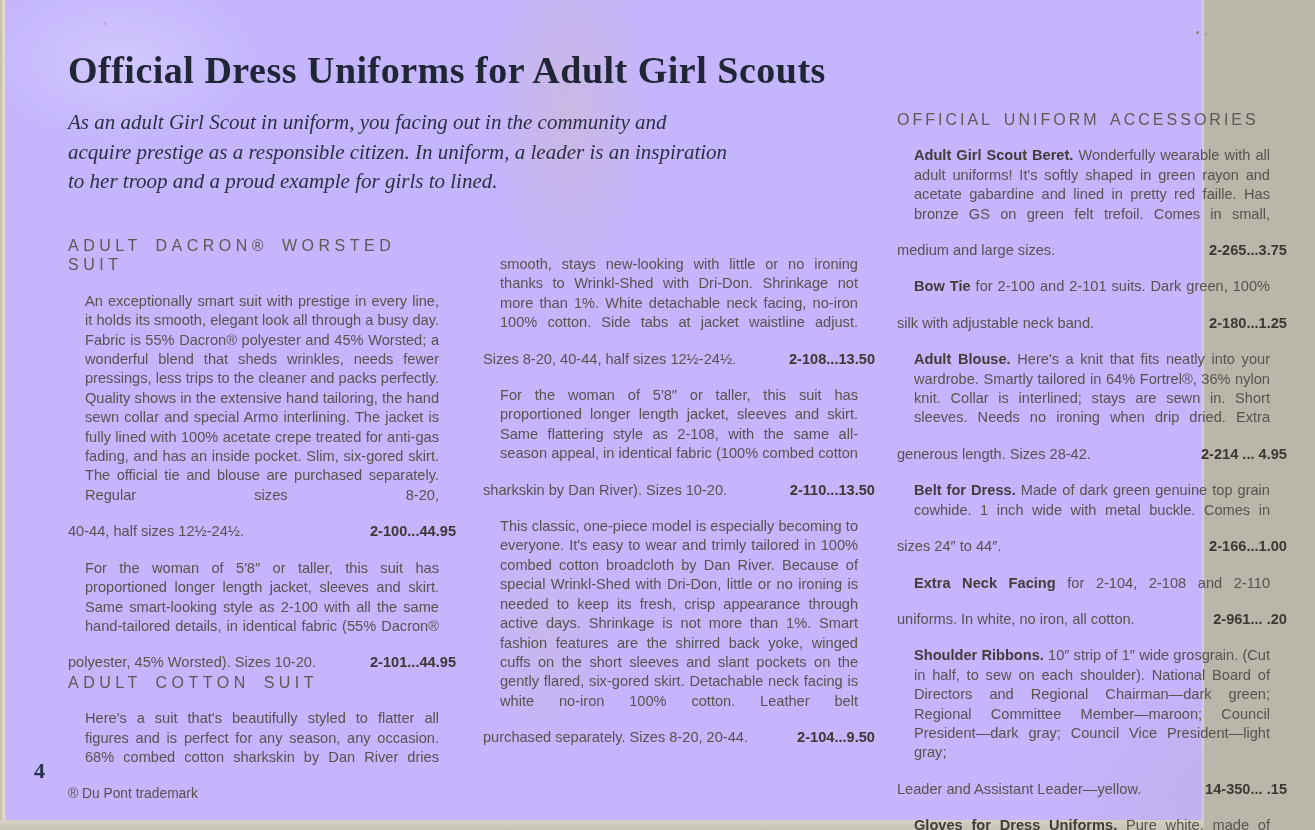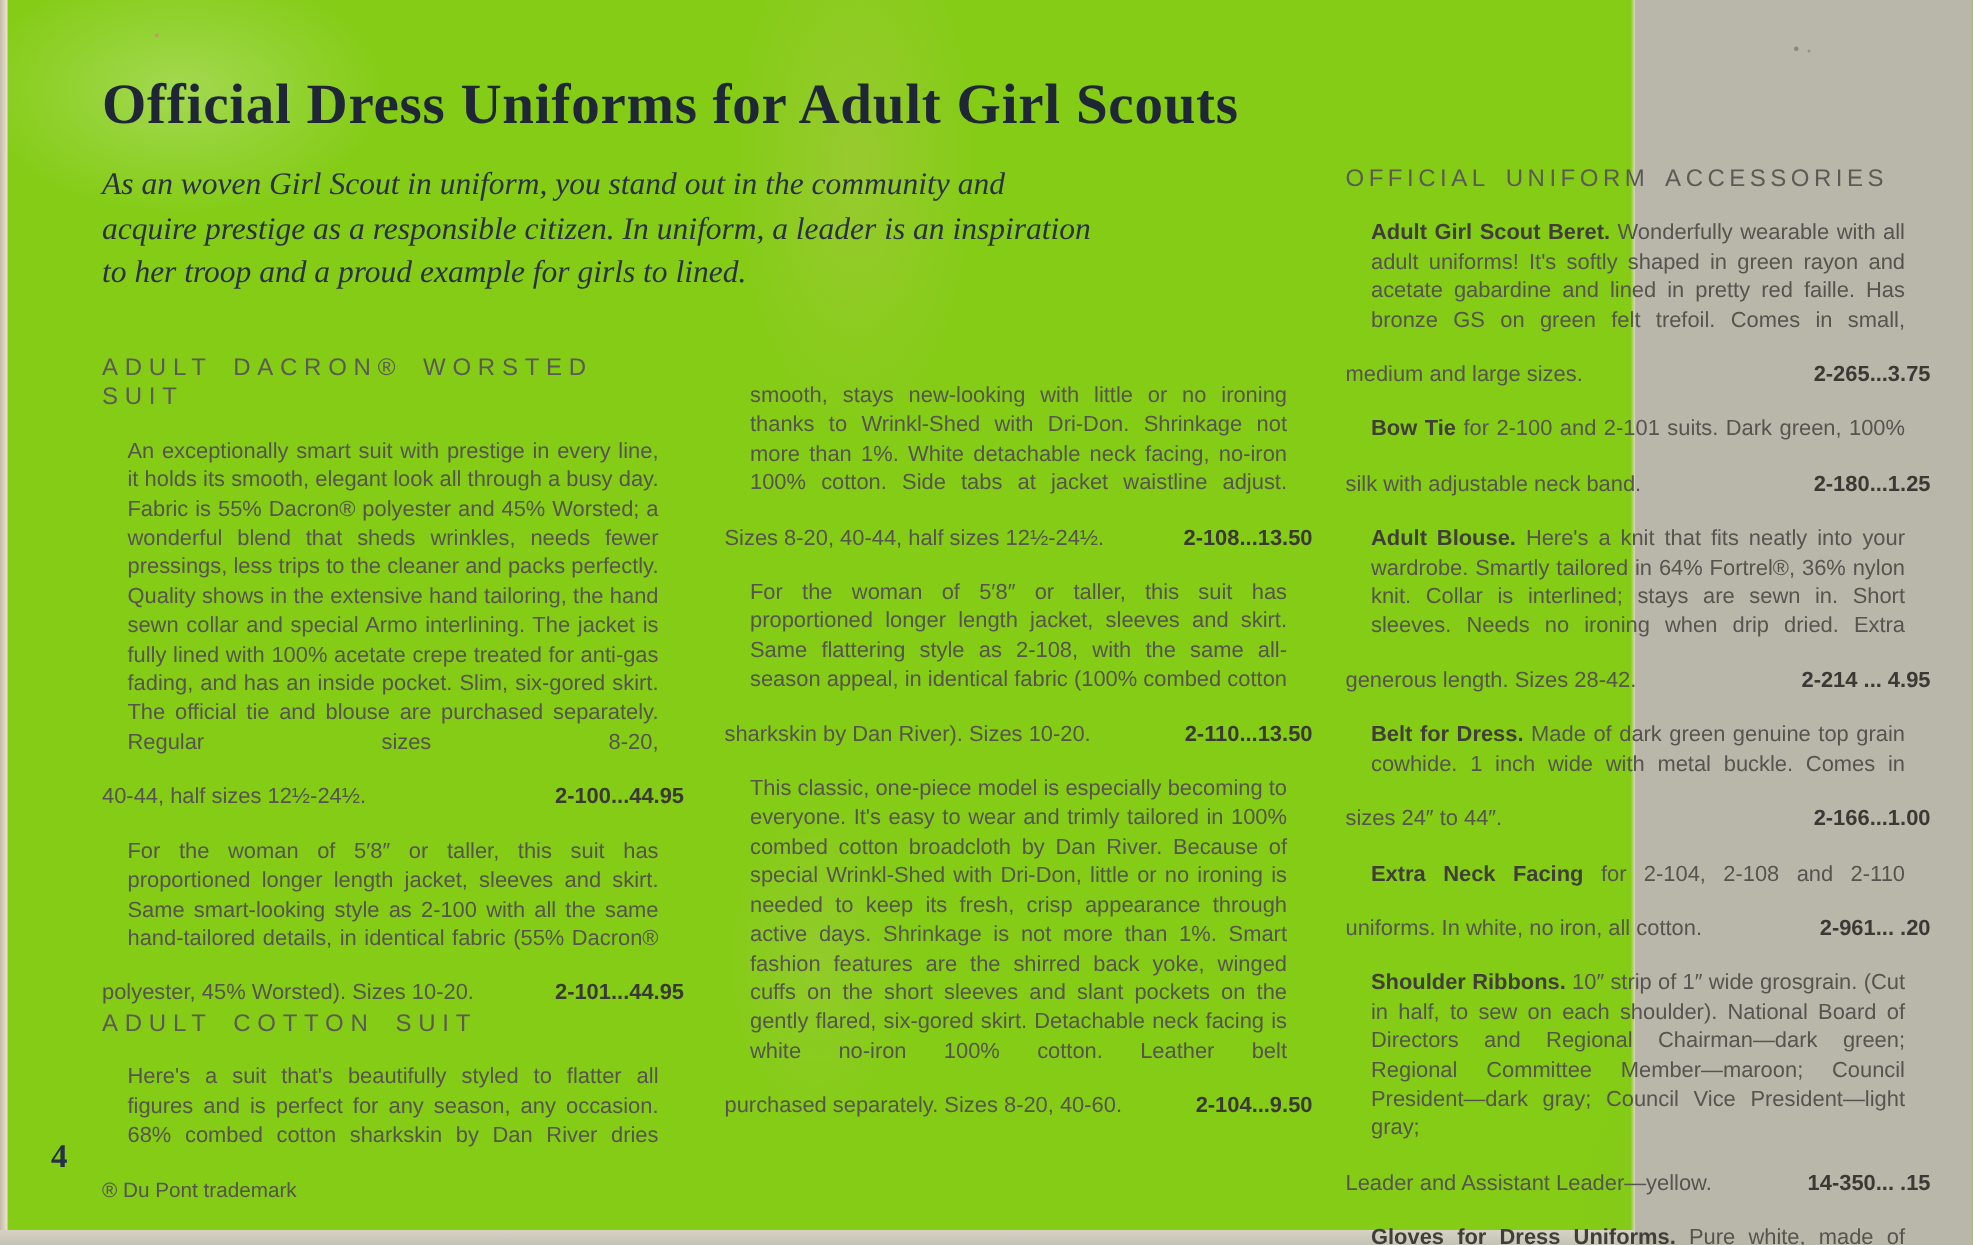--- a/index.html
+++ b/index.html
@@ -2,22 +2,22 @@
 <html><head>
 <meta charset="utf-8">
 <style>
   html,body{margin:0;padding:0;}
   body{
     width:1315px;height:830px;overflow:hidden;
     background:#b9b6aa;
     font-family:"Liberation Sans",sans-serif;
   }
   .page{
-    position:relative;width:1090px;height:830px;
-    background:#84cc16;
+    position:relative;width:1204px;height:830px;
+    background:#c4b5fd;
   }
   
   .page::before{
     content:"";position:absolute;inset:0;pointer-events:none;
     background:
       radial-gradient(ellipse 120px 260px at 570px 110px, rgba(224,196,138,0.22), transparent 70%),
       radial-gradient(ellipse 90px 160px at 545px 640px, rgba(221,198,150,0.16), transparent 70%),
       radial-gradient(ellipse 200px 120px at 120px 60px, rgba(255,255,255,0.25), transparent 70%),
       radial-gradient(ellipse 300px 200px at 1250px 800px, rgba(150,140,110,0.12), transparent 70%);
   }
@@ -82,21 +82,21 @@
   <div class="edge-left"></div>
   <div class="edge-right"></div>
   <div class="edge-bottom"></div>
   <div class="speck speck-a"></div>
   <div class="speck speck-b"></div>
   <div class="speck speck-c"></div>
 
   <h1 class="title">Official Dress Uniforms for Adult Girl Scouts</h1>
 
   <div class="intro">
-    <div>As an woven Girl Scout in uniform, you stand out in the community and</div>
+    <div>As an adult Girl Scout in uniform, you facing out in the community and</div>
     <div>acquire prestige as a responsible citizen. In uniform, a leader is an inspiration</div>
     <div>to her troop and a proud example for girls to lined.</div>
   </div>
 
   <div class="col col1">
     <h2 class="sec">ADULT DACRON® WORSTED SUIT</h2>
     <p class="body">An exceptionally smart suit with prestige in every line, it holds its smooth, elegant look all through a busy day. Fabric is 55% Dacron® polyester and 45% Worsted; a wonderful blend that sheds wrinkles, needs fewer pressings, less trips to the cleaner and packs perfectly. Quality shows in the extensive hand tailoring, the hand sewn collar and special Armo interlining. The jacket is fully lined with 100% acetate crepe treated for anti-gas fading, and has an inside pocket. Slim, six-gored skirt. The official tie and blouse are purchased separately. Regular sizes 8-20,</p>
     <div class="priceline">
       <span>40-44, half sizes 12½-24½.</span>
       <span class="price">2-100...44.95</span>
@@ -117,21 +117,21 @@
       <span>Sizes 8-20, 40-44, half sizes 12½-24½.</span>
       <span class="price">2-108...13.50</span>
     </div>
     <p class="body gap">For the woman of 5′8″ or taller, this suit has proportioned longer length jacket, sleeves and skirt. Same flattering style as 2-108, with the same all-season appeal, in identical fabric (100% combed cotton</p>
     <div class="priceline">
       <span>sharkskin by Dan River). Sizes 10-20.</span>
       <span class="price">2-110...13.50</span>
     </div>
     <p class="body">This classic, one-piece model is especially becoming to everyone. It's easy to wear and trimly tailored in 100% combed cotton broadcloth by Dan River. Because of special Wrinkl-Shed with Dri-Don, little or no ironing is needed to keep its fresh, crisp appearance through active days. Shrinkage is not more than 1%. Smart fashion features are the shirred back yoke, winged cuffs on the short sleeves and slant pockets on the gently flared, six-gored skirt. Detachable neck facing is white no-iron 100% cotton. Leather belt</p>
     <div class="priceline">
-      <span>purchased separately. Sizes 8-20, 40-60.</span>
+      <span>purchased separately. Sizes 8-20, 20-44.</span>
       <span class="price">2-104...9.50</span>
     </div>
   </div>
 
   <div class="col col3">
     <h2 class="sec">OFFICIAL UNIFORM ACCESSORIES</h2>
 
     <div class="item">
       <p class="body"><span class="lead">Adult Girl Scout Beret.</span> <span>Wonderfully wearable with all adult uniforms! It's softly shaped in green rayon and acetate gabardine and lined in pretty red faille. Has bronze GS on green felt trefoil. Comes in small,</span></p>
       <div class="priceline">

